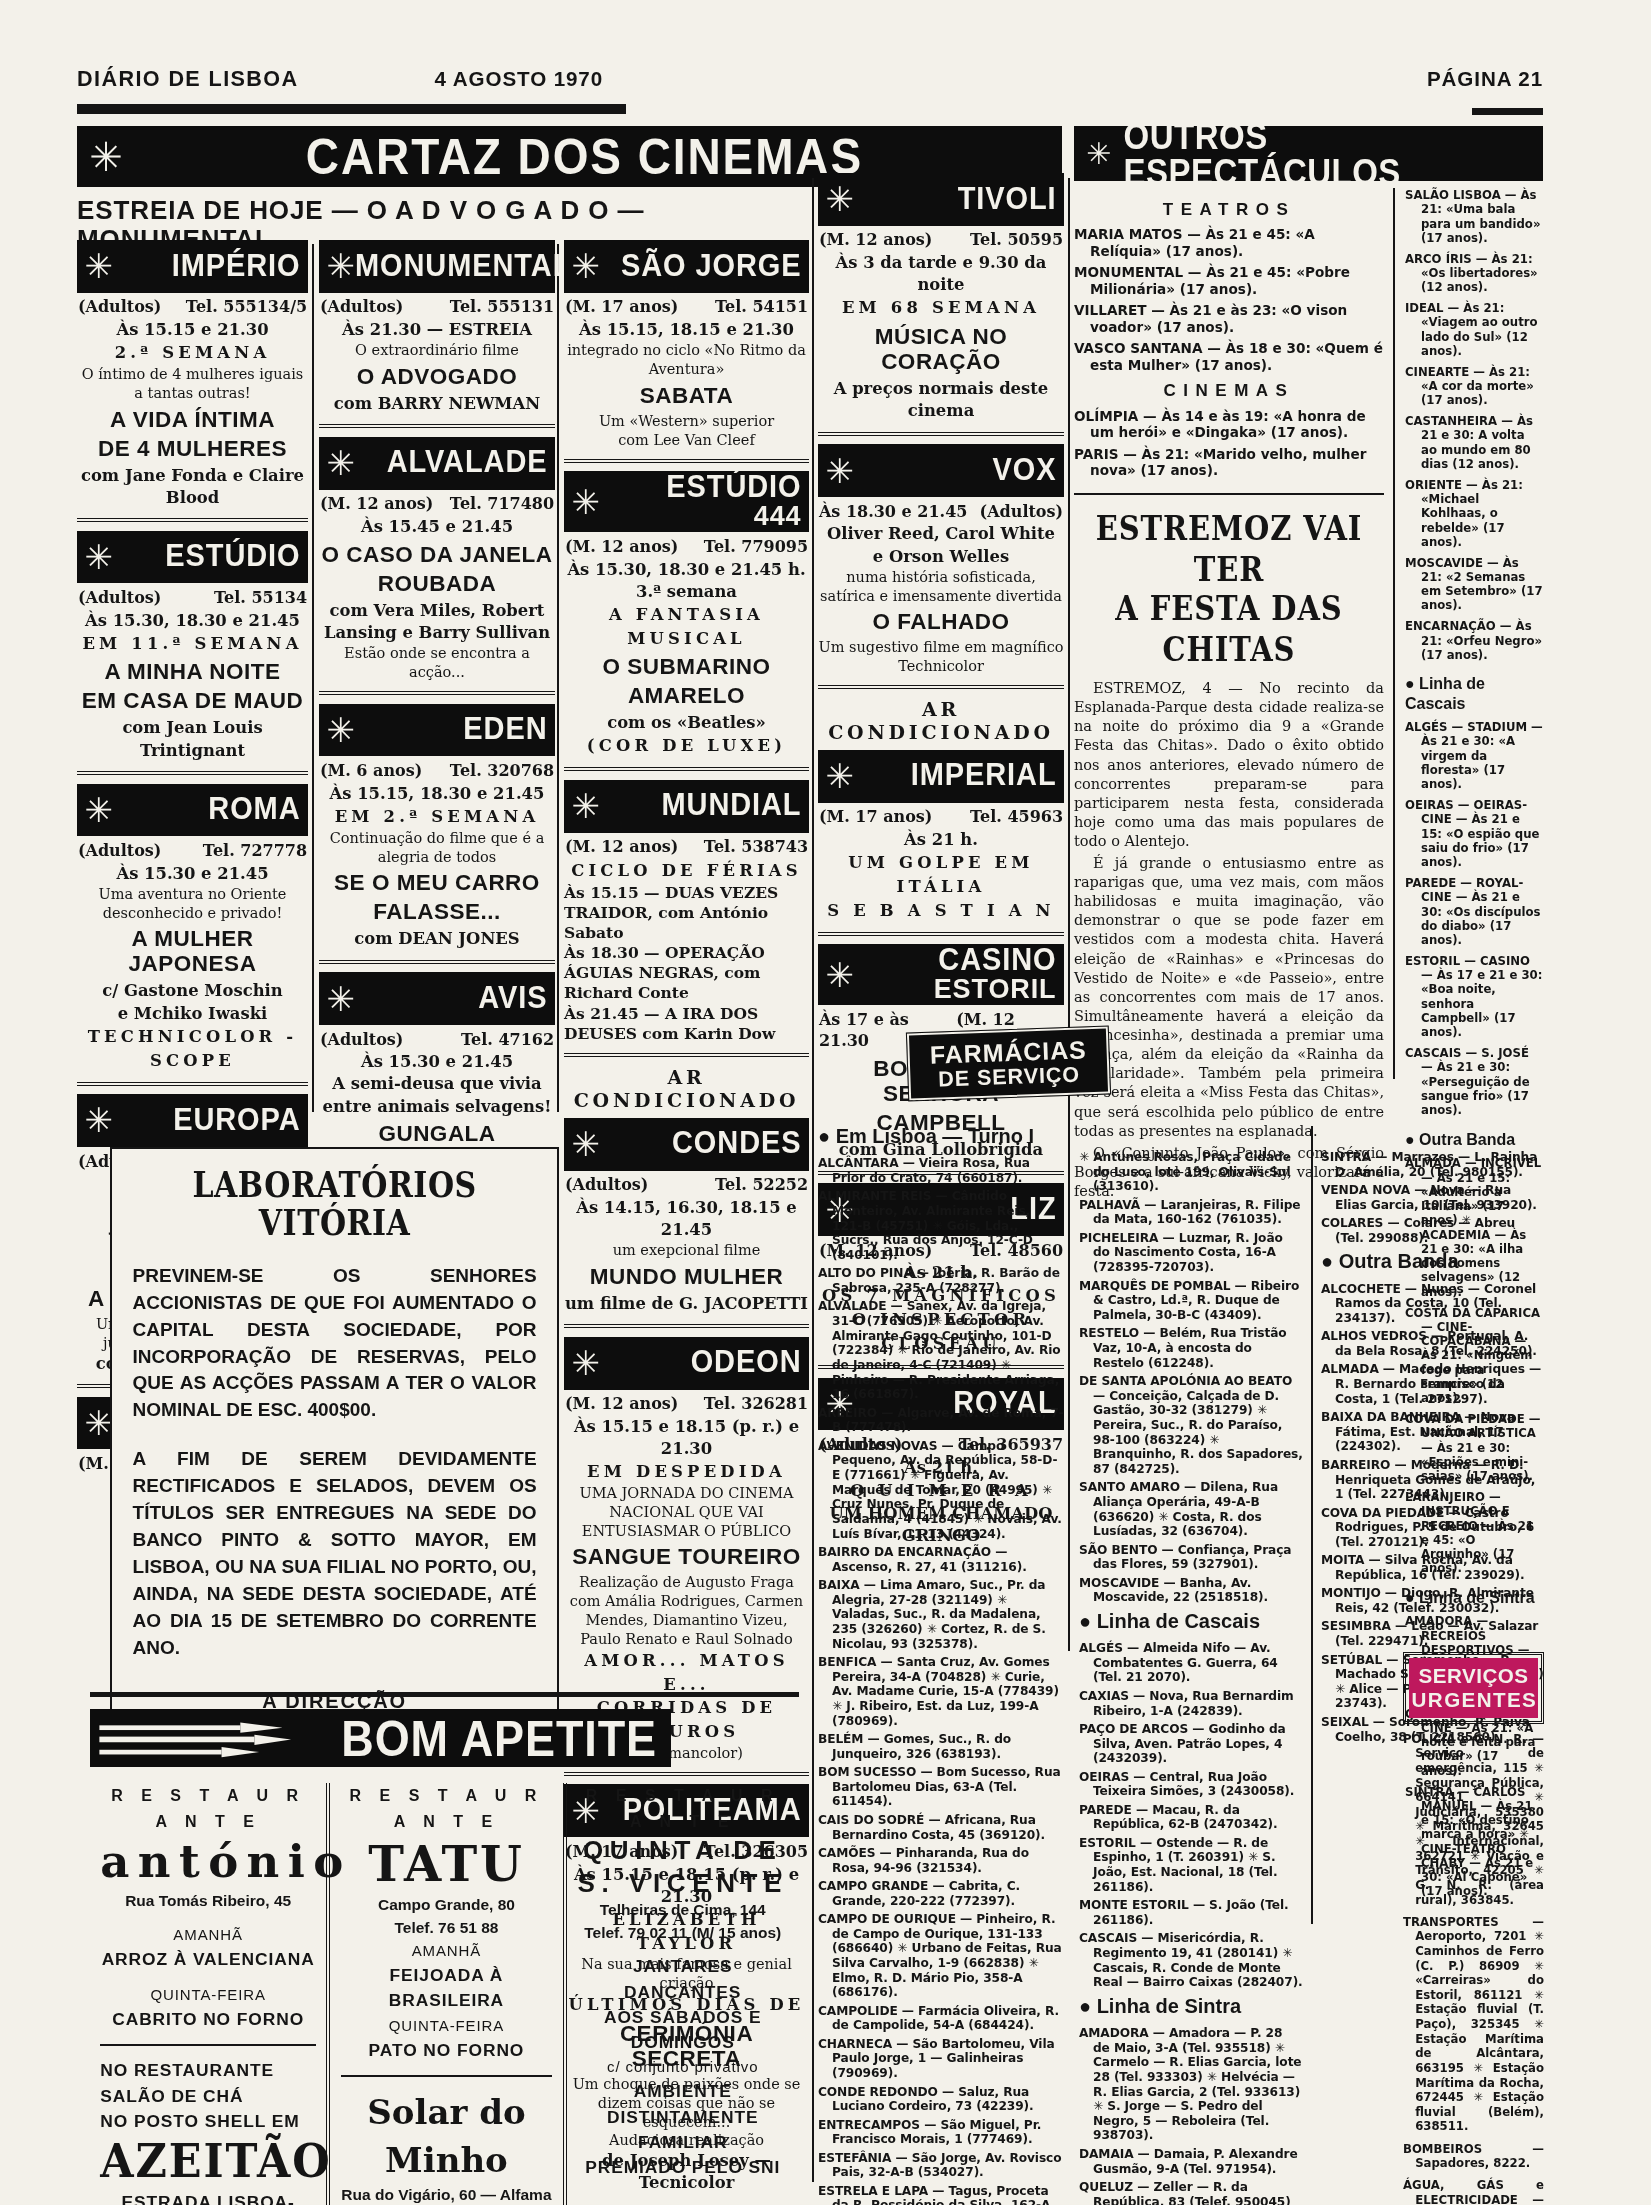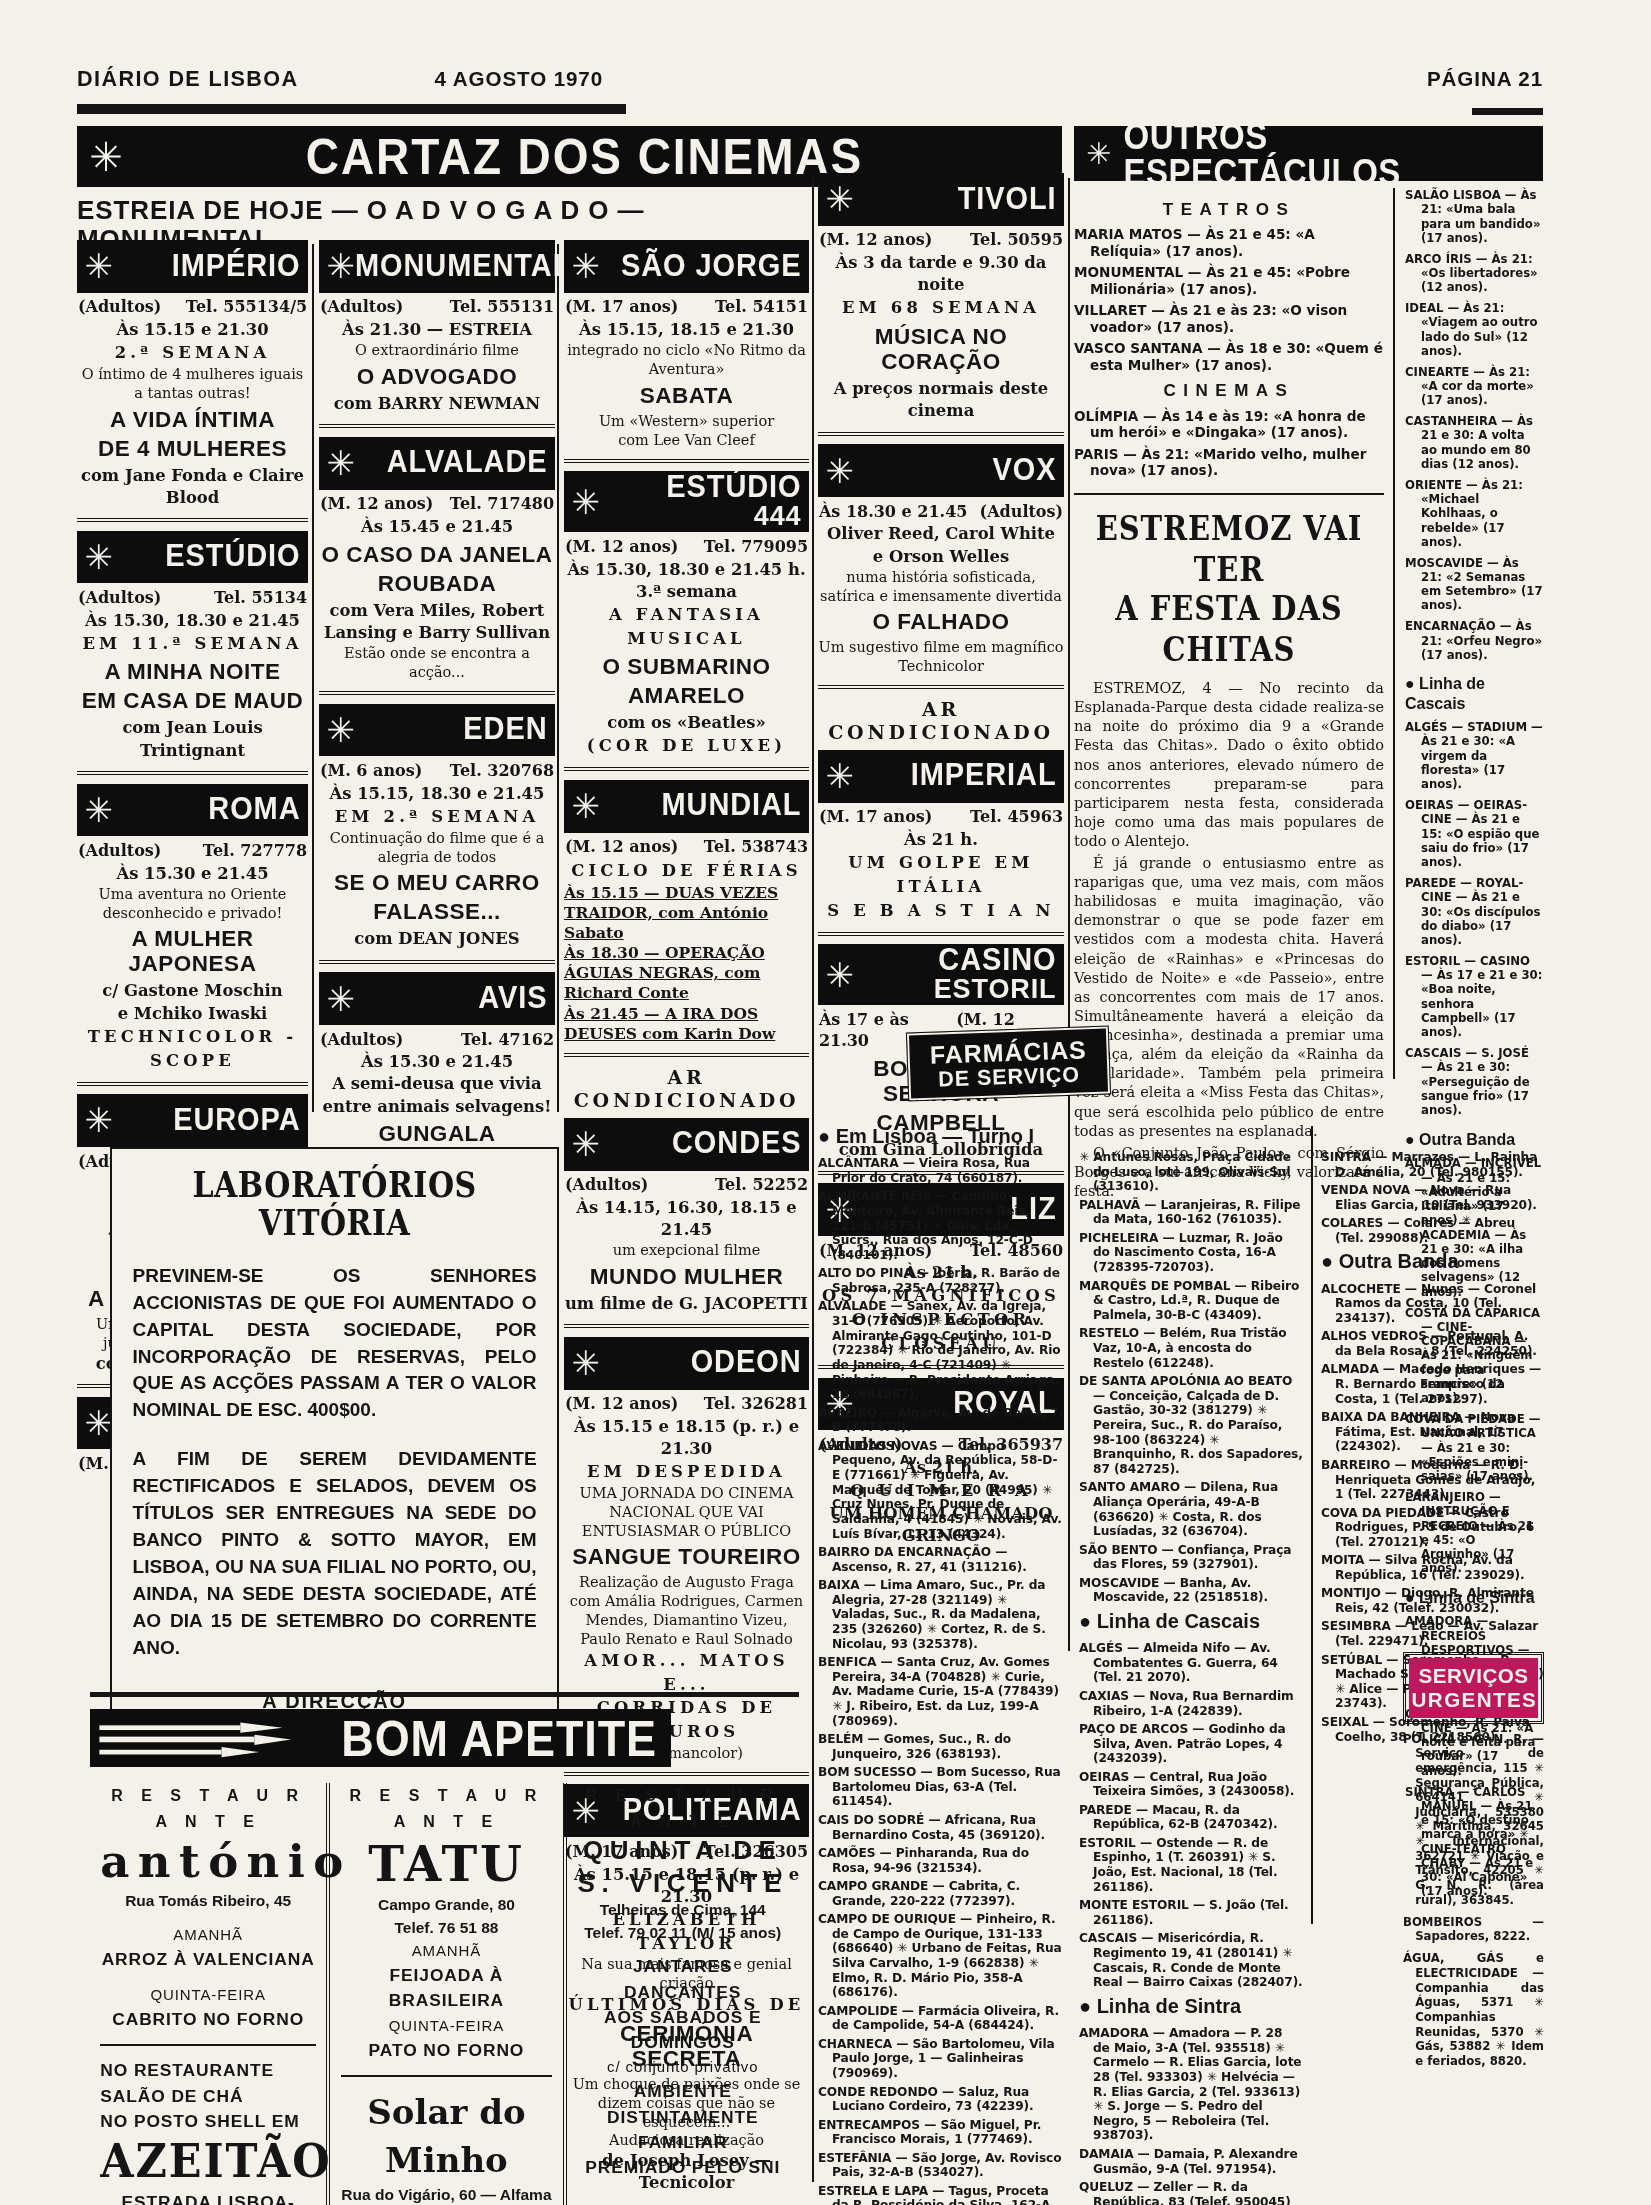--- a/index.html
+++ b/index.html
@@ -32,21 +32,21 @@
   .cin-names{margin-left:auto;text-align:right;}
   .cin-name{font:700 29px/1.02 "Liberation Sans",sans-serif;letter-spacing:0.9px;transform:scaleY(1.05);}
   .cin-name2{font-size:27px;}
   .cin-meta{display:flex;justify-content:space-between;font:700 16px/1.3 "DejaVu Serif",serif;padding:4.7px 0.9px 0.9px;}
   .cin-pre{font:700 19px/1.25 "DejaVu Serif",serif;letter-spacing:3.8px;text-align:center;margin:2.8px 0 4.7px;}
   .ln{text-align:center;}
   .ln-n{font:400 14.5px/1.3 "DejaVu Serif",serif;}
   .ln-b{font:700 16.4px/1.35 "DejaVu Serif",serif;}
   .ln-t{font:700 22.5px/1.12 "Liberation Sans",sans-serif;letter-spacing:0.5px;margin:3.8px 0;}
   .ln-s{font:700 16.4px/1.45 "DejaVu Serif",serif;letter-spacing:4.2px;}
-  .ln-l{font:700 15.5px/1.3 "DejaVu Serif",serif;text-align:left;text-decoration:underline;}
+  .ln-l{font:700 15.5px/1.3 "DejaVu Serif",serif;text-align:left;}
   
   #outros-left{position:absolute;left:1074px;top:192px;width:310px;}
   #outros-right{position:absolute;left:1405px;top:188px;width:138px;}
   .sec-head{font:700 17px/1.2 "Liberation Sans",sans-serif;letter-spacing:7.5px;text-align:center;margin:7.5px 0 6.6px;}
   .mini-entry{font:700 13.6px/1.22 "DejaVu Sans",sans-serif;text-indent:-16px;padding-left:16px;margin-bottom:4.7px;}
   #outros-right .mini-entry{font-size:11.7px;margin-bottom:6.6px;}
   .venue-head{font:700 16px/1.2 "Liberation Sans",sans-serif;margin:12.2px 0 7.5px;}
   
   #estremoz{margin-top:14px;border-top:2.8px solid #151515;padding-top:12.2px;}
   .art-h{font:700 29px/1.25 "DejaVu Serif",serif;text-align:center;letter-spacing:0.9px;transform:scaleY(1.15);margin:6.6px 0;}
@@ -720,19 +720,20 @@
 
   <div id="servicos">
     <div id="sv-box">
       <div id="sv-box-in">
         <div class="s1">SERVIÇOS</div>
         <div class="s2">URGENTES</div>
       </div>
     </div>
     <div id="sv-list">
         <div class="sv-entry">POLÍCIA e G. N. R. — Serviço de emergência, 115 ✳ Segurança Pública, 664141 ✳ Judiciária, 535380 ✳ Marítima, 32645 ✳ Internacional, 362721 ✳ Viação e Trânsito, 42205 ✳ G. N. R. (área rural), 363845.</div>
+        <div class="sv-entry">TRANSPORTES — Aeroporto, 7201 ✳ Caminhos de Ferro (C. P.) 86909 ✳ «Carreiras» do Estoril, 861121 ✳ Estação fluvial (T. Paço), 325345 ✳ Estação Marítima de Alcântara, 663195 ✳ Estação Marítima da Rocha, 672445 ✳ Estação fluvial (Belém), 638511.</div>
         <div class="sv-entry">BOMBEIROS — Sapadores, 8222.</div>
         <div class="sv-entry">ÁGUA, GÁS e ELECTRICIDADE — Companhia das Águas, 5371 ✳ Companhias Reunidas, 5370 ✳ Gás, 53882 ✳ Idem e feriados, 8820.</div>
       </div>
   </div>
 
 </div>
 
 
 </body></html>

